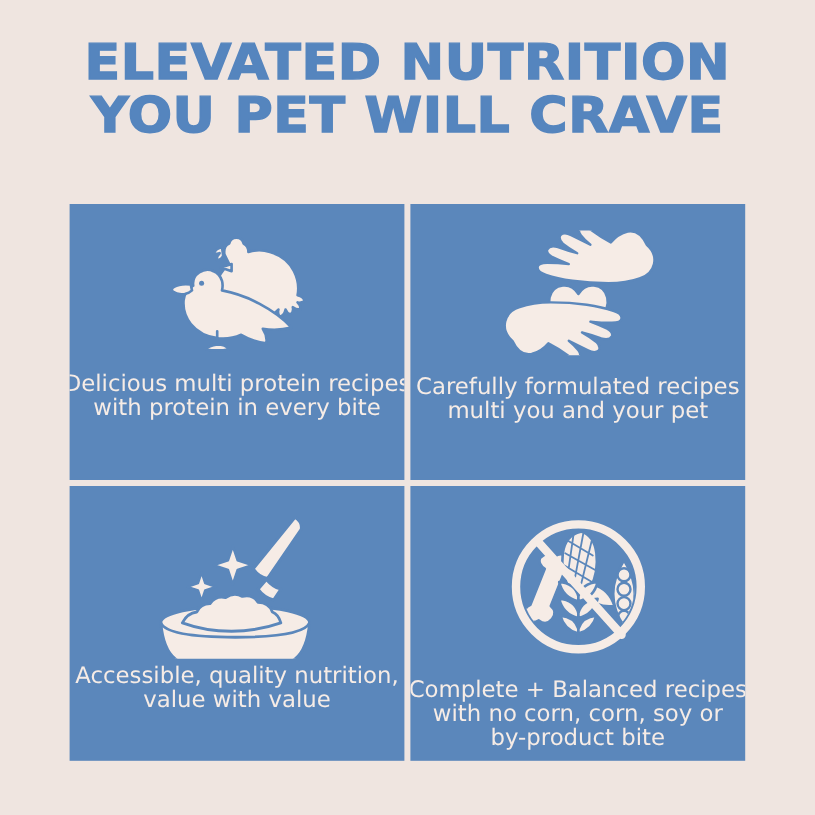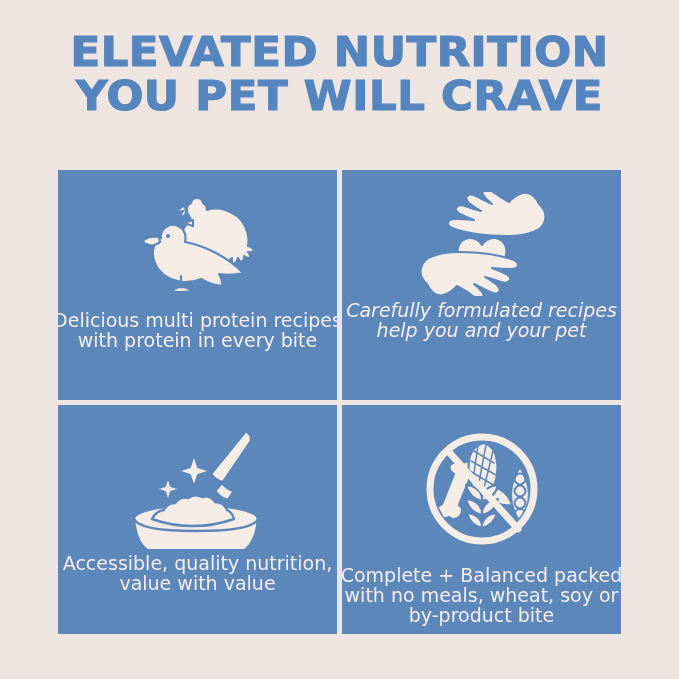--- a/index.html
+++ b/index.html
@@ -79,21 +79,21 @@
     padding: 0 10px;
     font-weight: 400;
   }
   .panel-text .tline { display: block; white-space: nowrap; }
 
   
   .p1 .icon-wrap { margin-top: 20px; height: 106px; }
   .p1 .panel-text { margin-top: 14px; }
   
   .p2 .icon-wrap { margin-top: 22px; height: 104px; }
-  .p2 .panel-text { margin-top: 4px; font-style: italic; }
+  .p2 .panel-text { margin-top: 16px; }
   
   .p3 .icon-wrap { margin-top: 22px; height: 122px; }
   .p3 .panel-text { margin-top: 4px; }
   
   .p4 .icon-wrap { margin-top: 24px; height: 120px; }
   .p4 .panel-text { margin-top: 16px; }
 
   svg { display: block; }
 </style>
 </head>
@@ -160,21 +160,21 @@
                      q16 0 30 2 q13 2 22 5 q7 2 7 6 q0 4 -8 4 q-9 0 -18 -1
                      q8 3 14 6 q5 3 4 6 q-2 4 -9 2 q-8 -3 -16 -5
                      q7 4 12 8 q4 4 2 7 q-3 3 -9 0 q-8 -4 -16 -8
                      q5 4 8 8 q3 4 0 6 q-4 2 -9 -2 q-8 -6 -16 -10
                      q-6 7 -14 9 q-10 2 -16 -11 z"></path>
           </g>
         </svg>
       </div>
       <div class="panel-text">
         <span class="tline">Carefully formulated recipes</span>
-        <span class="tline">help you and your pet</span>
+        <span class="tline">multi you and your pet</span>
       </div>
     </div>
 
     <div class="panel p3">
       <div class="icon-wrap">
         <svg width="160" height="122" viewBox="0 0 160 122" aria-hidden="true">
           <g fill="#f6ece6" stroke="#5b87bb" stroke-width="2.4" stroke-linejoin="round" stroke-linecap="round">
 
             <path d="M128 4 q6 4 5 10 l-28 41 q-7 -1 -12 -8 l35 -43 z"></path>
             <path d="M104 56 q6 7 12 8 l-6 9 q-8 -2 -13 -9 z"></path>
@@ -238,20 +238,20 @@
               <circle cx="100" cy="74" r="5.4" fill="none" stroke-width="2"></circle>
               <circle cx="100" cy="85" r="5" fill="none" stroke-width="2"></circle>
             </g>
           </g>
 
           <circle cx="62" cy="60" r="52" fill="none" stroke="#f6ece6" stroke-width="7"></circle>
           <line x1="28" y1="22" x2="98" y2="100" stroke="#f6ece6" stroke-width="7" stroke-linecap="round"></line>
         </svg>
       </div>
       <div class="panel-text">
-        <span class="tline">Complete + Balanced packed</span>
-        <span class="tline">with no meals, wheat, soy or</span>
+        <span class="tline">Complete + Balanced recipes</span>
+        <span class="tline">with no corn, corn, soy or</span>
         <span class="tline">by-product bite</span>
       </div>
     </div>
 
   </div>
 </div>
 
 </body></html>

